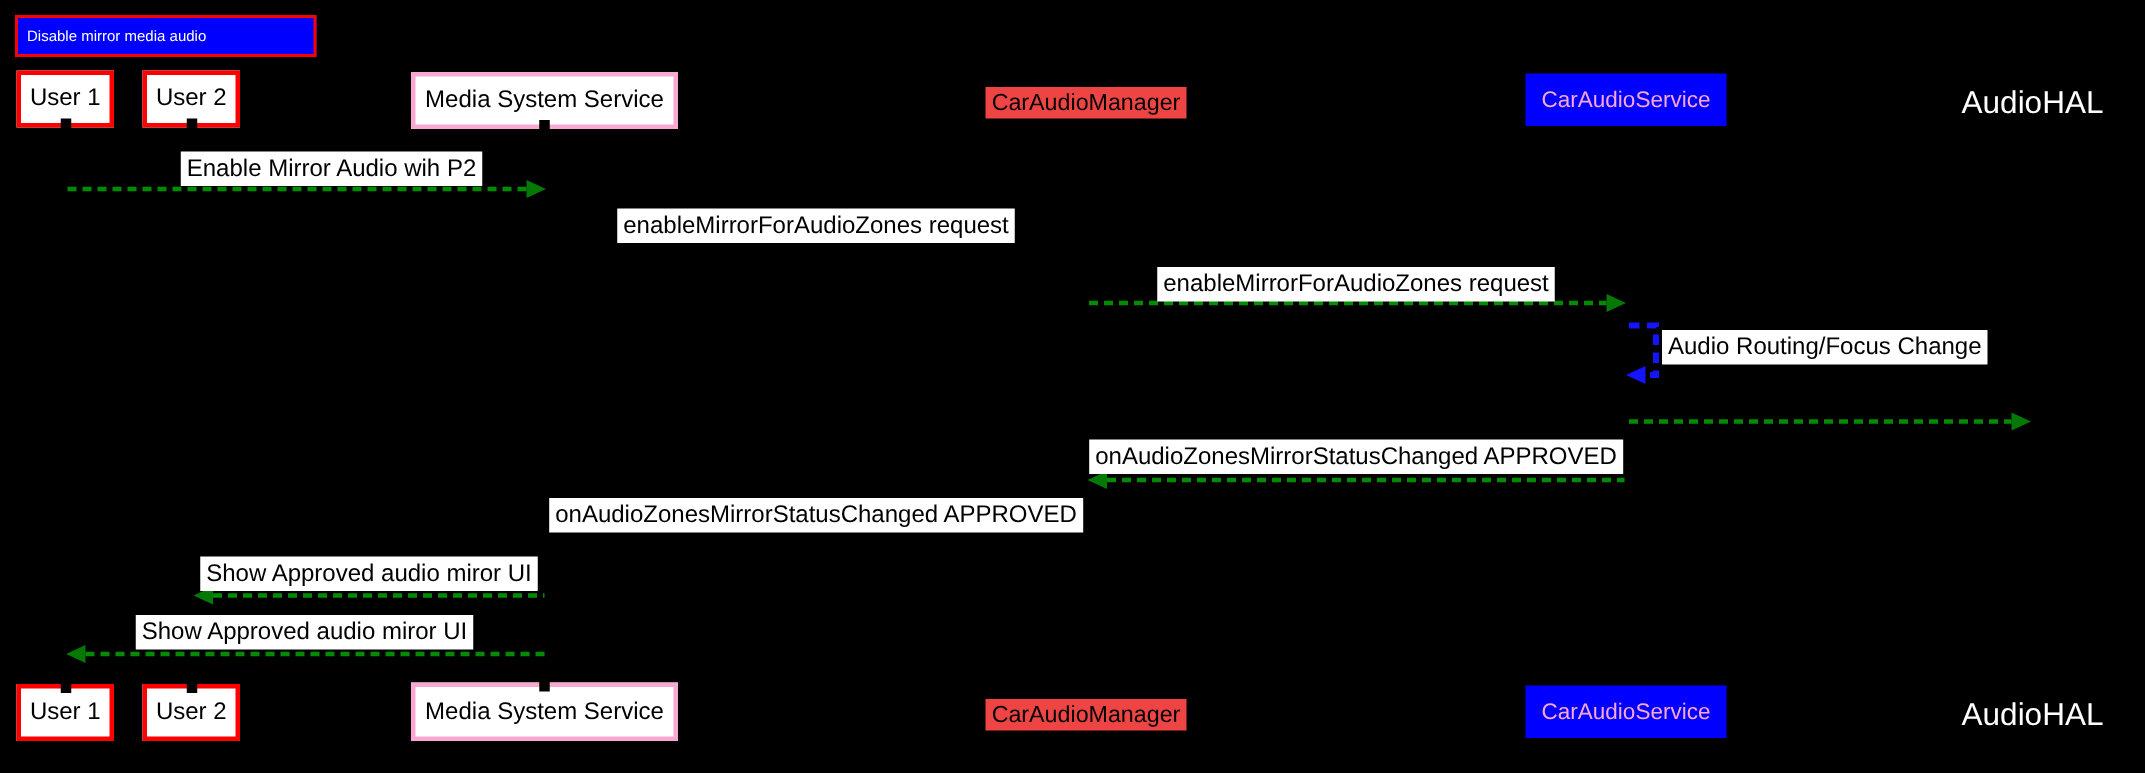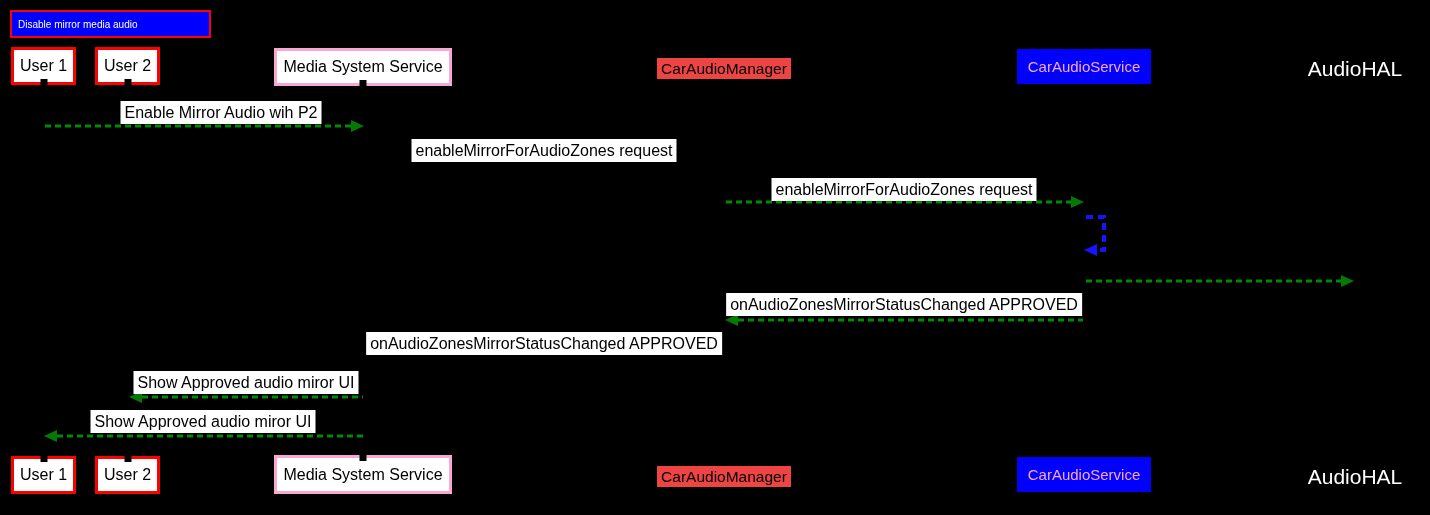--- a/index.html
+++ b/index.html
@@ -63,20 +63,21 @@
   <div class="box b-red notch-b" style="left:11px;top:47px;width:65px;height:38px;">User 1</div>
   <div class="box b-red notch-b" style="left:95px;top:47px;width:65px;height:38px;">User 2</div>
   <div class="box b-green notch-b" style="left:274px;top:48px;width:178px;height:38px;">Media System Service</div>
   <div class="box strip" style="left:657px;top:58px;width:134px;height:21px;">CarAudioManager</div>
   <div class="box fill-blue" style="left:1017px;top:49px;width:134px;height:35px;">CarAudioService</div>
   <div class="box bare" style="left:1309px;top:58px;width:92px;height:21px;">AudioHAL</div>
 
   <div class="msg ctr" style="left:203px;top:101px;margin-left:18px;">Enable Mirror Audio wih P2</div>
   <div class="msg ctr" style="left:544px;top:139px;">enableMirrorForAudioZones request</div>
   <div class="msg ctr" style="left:904px;top:178px;">enableMirrorForAudioZones request</div>
+  <div class="msg" style="left:1108px;top:220px;">Audio Routing/Focus Change</div>
   <div class="msg ctr" style="left:904px;top:293px;">onAudioZonesMirrorStatusChanged APPROVED</div>
   <div class="msg ctr" style="left:544px;top:332px;">onAudioZonesMirrorStatusChanged APPROVED</div>
   <div class="msg ctr" style="left:246px;top:371px;">Show Approved audio miror UI</div>
   <div class="msg ctr" style="left:203px;top:410px;">Show Approved audio miror UI</div>
 
   <div class="box b-red notch-t" style="left:11px;top:456px;width:65px;height:38px;">User 1</div>
   <div class="box b-red notch-t" style="left:95px;top:456px;width:65px;height:38px;">User 2</div>
   <div class="box b-green notch-t" style="left:274px;top:455px;width:178px;height:39px;">Media System Service</div>
   <div class="box strip" style="left:657px;top:466px;width:134px;height:21px;">CarAudioManager</div>
   <div class="box fill-blue" style="left:1017px;top:457px;width:134px;height:35px;">CarAudioService</div>

